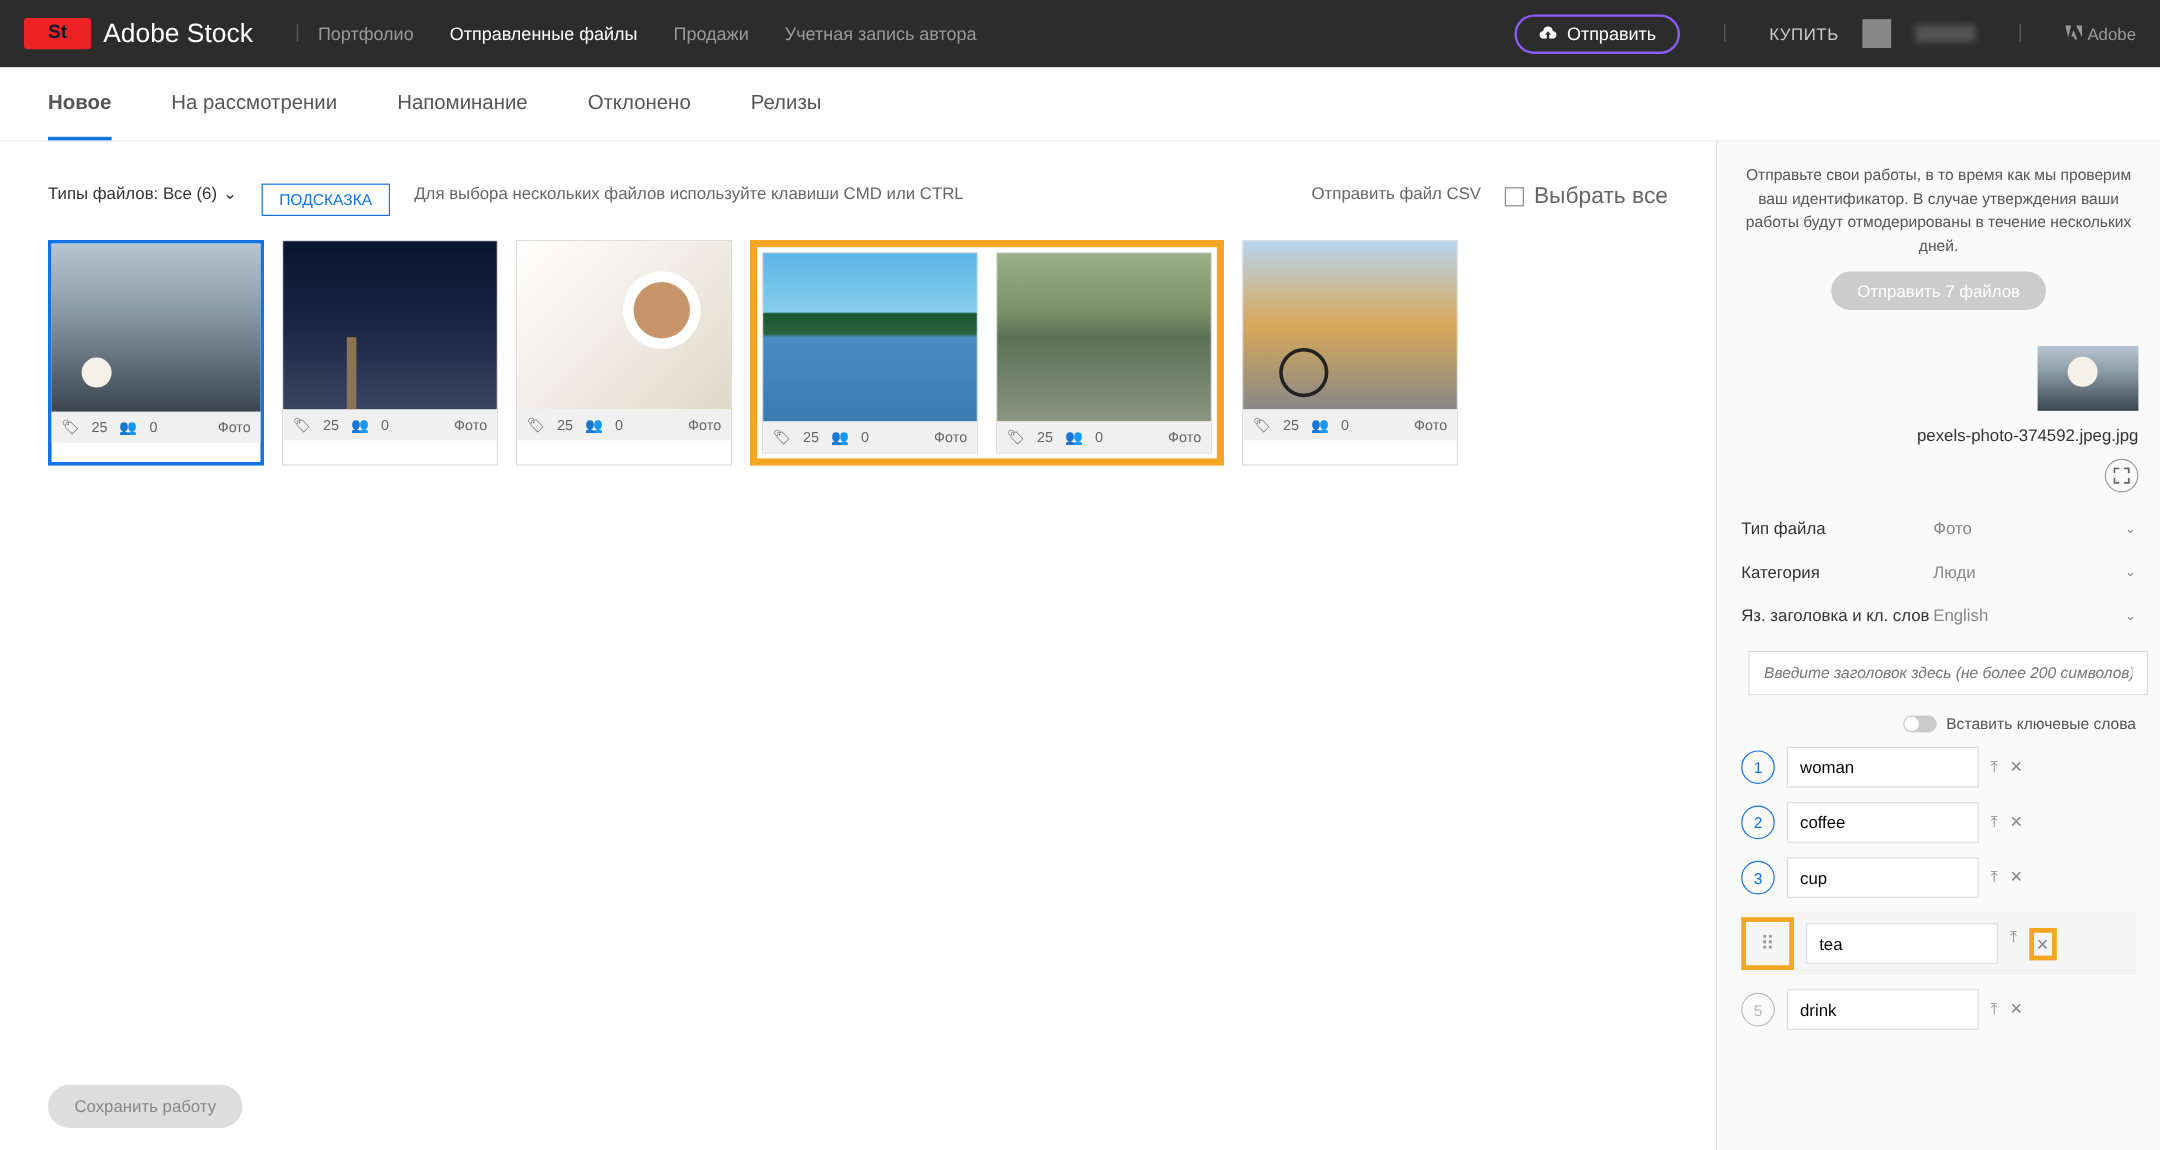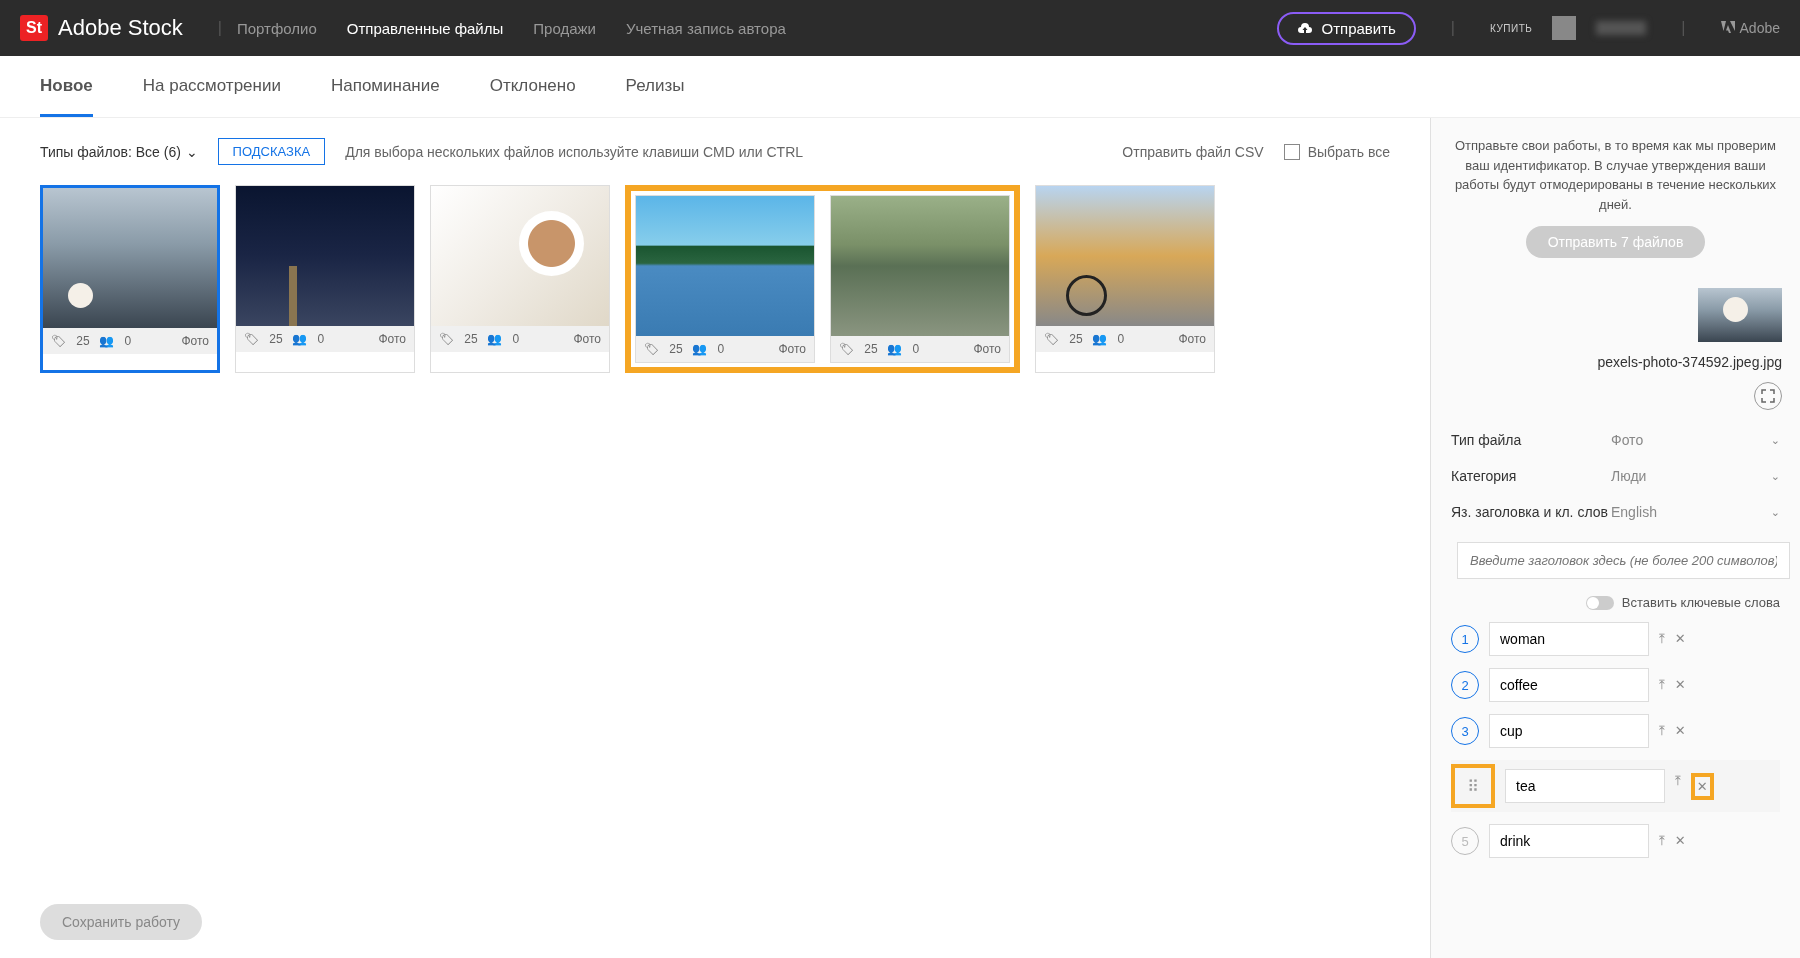--- a/index.html
+++ b/index.html
@@ -1,45 +1,45 @@
 <!DOCTYPE html>
 <html><head>
 <meta charset="utf-8">
 <style>
 * { margin: 0; padding: 0; box-sizing: border-box; font-family: 'Adobe Clean', -apple-system, BlinkMacSystemFont, 'Segoe UI', sans-serif; }
 body { background: #fff; overflow-x: hidden; }
 
 .topbar { background: #2c2c2c; height: 56px; display: flex; align-items: center; padding: 0 20px; color: #fff; }
-.logo-badge { background: #ed2224; color: #ffffff; font-weight: bold; padding: 4px 6px; border-radius: 3px; font-size: 16px; margin-right: 10px; }
+.logo-badge { background: #ed2224; color: #0f172a; font-weight: bold; padding: 4px 20px; border-radius: 3px; font-size: 16px; margin-right: 10px; }
 .brand { font-size: 22px; font-weight: 300; margin-right: 20px; }
 .divider-v { color: #555; margin: 0 15px; }
 .nav-links { display: flex; gap: 30px; align-items: center; }
 .nav-link { color: #999; font-size: 15px; cursor: pointer; }
 .nav-link.active { color: #fff; }
 .topbar-right { margin-left: auto; display: flex; align-items: center; gap: 20px; }
 .send-btn { border: 2px solid #8b5cf6; border-radius: 20px; padding: 6px 18px; display: flex; align-items: center; gap: 8px; cursor: pointer; font-size: 15px; }
-.buy-link { color: #ccc; font-size: 10px; letter-spacing: 0.5px; cursor: pointer; text-align: center; }
+.buy-link { color: #ccc; font-size: 14px; letter-spacing: 0.5px; cursor: pointer; text-align: center; }
 .avatar { width: 24px; height: 24px; background: #888; }
 .user-name-blur { width: 50px; height: 14px; background: #555; filter: blur(3px); }
 .adobe-mark { color: #999; font-size: 14px; display: flex; align-items: center; gap: 5px; }
 
 .tabs-bar { display: flex; gap: 50px; padding: 20px 40px 0 40px; border-bottom: 1px solid #eee; }
 .tab { padding-bottom: 18px; font-size: 17px; color: #555; cursor: pointer; }
 .tab.active { font-weight: 700; border-bottom: 3px solid #1473e6; }
 
 .main-area { display: flex; }
 .content { flex: 1; padding: 20px 40px; }
 .sidebar { width: 370px; border-left: 1px solid #e0e0e0; background: #fafafa; padding: 0; display: flex; flex-direction: column; height: calc(100vh - 112px); overflow-y: auto; position: relative; }
 
-.toolbar { display: flex; align-items: center; gap: 20px; margin-bottom: 20px; flex-wrap: wrap; }
+.toolbar { display: flex; align-items: flex-start; gap: 20px; margin-bottom: 20px; flex-wrap: wrap; margin-top: 15px; }
 .file-types { font-size: 14px; color: #333; cursor: pointer; display: flex; align-items: center; gap: 5px; }
 .tip-btn { border: 1.5px solid #1473e6; color: #1473e6; padding: 5px 14px; font-size: 13px; cursor: pointer; background: #fff; }
 .tip-text { color: #666; font-size: 14px; }
 .csv-link { color: #666; font-size: 14px; cursor: pointer; margin-left: auto; }
-.select-all { display: flex; align-items: center; gap: 8px; color: #666; font-size: 14px; cursor: pointer; }
+.select-all { display: flex; align-items: center; gap: 8px; color: #666; font-size: 19px; cursor: pointer; }
 .checkbox { width: 16px; height: 16px; border: 1.5px solid #888; }
 
 .grid { display: flex; flex-wrap: wrap; gap: 15px; }
 .highlight-group { border: 6px solid #f5a623; padding: 4px; display: flex; gap: 15px; }
 .thumb { width: 180px; border: 1px solid #ddd; cursor: pointer; }
 .thumb.selected { border: 3px solid #1473e6; }
 .thumb-img { width: 100%; height: 140px; background: #ccc; position: relative; overflow: hidden; }
 .thumb-meta { background: #f0f0f0; padding: 6px 8px; display: flex; align-items: center; gap: 10px; font-size: 12px; color: #666; }
 .thumb-meta .type { margin-left: auto; }
 

